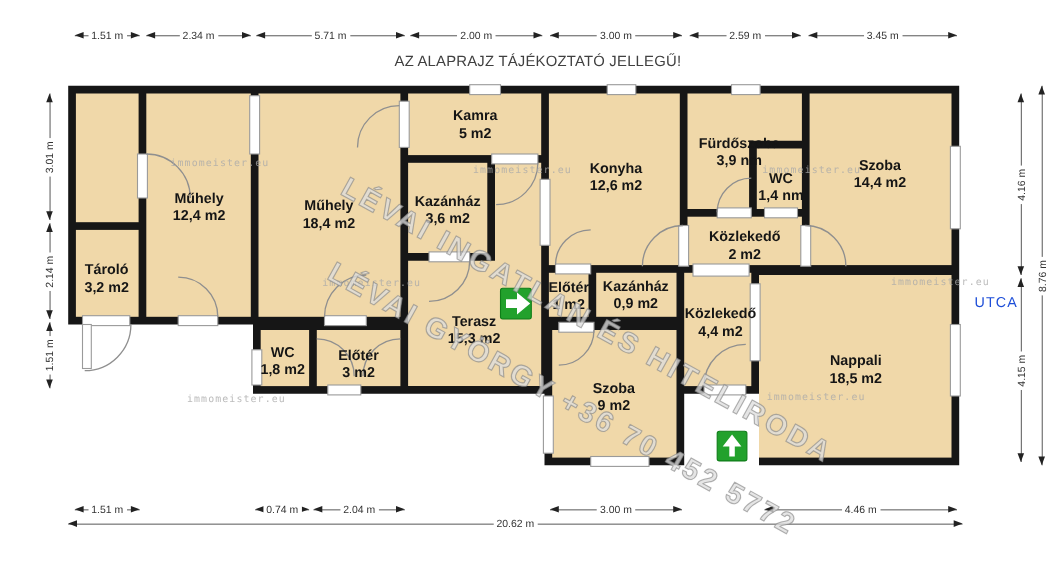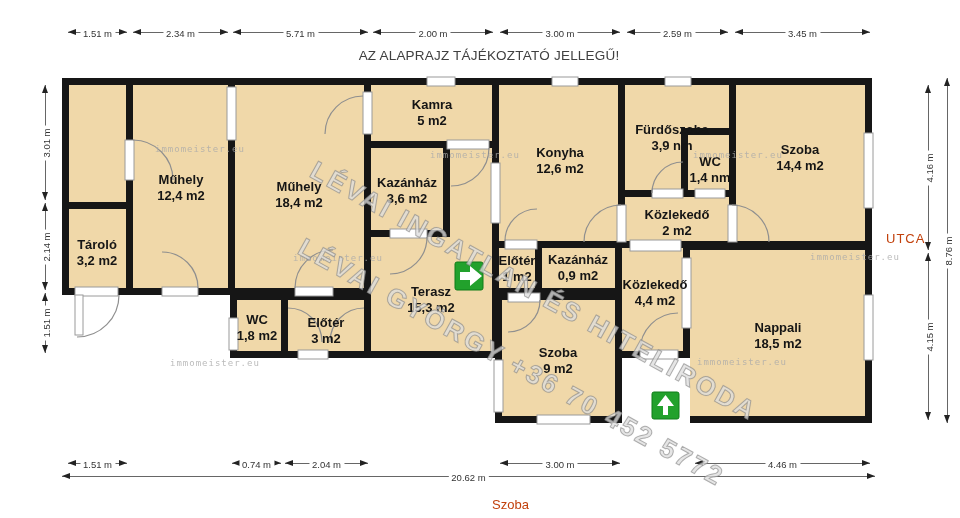--- a/index.html
+++ b/index.html
@@ -7,21 +7,21 @@
          font-family:"Liberation Sans", sans-serif;}
   .stage svg{position:absolute;left:0;top:0;}
   .room{fill:#f0d8a9;}
   .win{fill:#ffffff;stroke:#9a9a9a;stroke-width:1;}
   .door{fill:none;stroke:#8f8f8f;stroke-width:1.2;}
   .plan-title{position:absolute;transform:translateX(-50%);font-weight:normal;font-size:13.5px;
               color:#404040;white-space:nowrap;letter-spacing:.2px;margin-left:27px;}
   .room-label{position:absolute;transform:translate(-50%,-50%);text-align:center;font-weight:bold;
               font-size:13px;line-height:1.22;color:#151515;white-space:nowrap;z-index:3;}
   .room-label .rn,.room-label .ra{display:block;}
-  .ctx-label{position:absolute;font-size:13px;color:#c2410c;white-space:nowrap;z-index:4;}
+  .ctx-label{position:absolute;font-size:13px;color:#1d4ed8;white-space:nowrap;z-index:4;margin-top:36px;}
   .dim{z-index:2;}
   .dim-h{position:absolute;border-top:1px solid #666;}
   .dim-v{position:absolute;border-left:1px solid #666;}
   .ah{position:absolute;width:0;height:0;}
   .dim-h .ah{border-top:3.5px solid transparent;border-bottom:3.5px solid transparent;top:-4px;}
   .dim-h .ah.l{left:0;border-right:8px solid #222;}
   .dim-h .ah.r{right:0;border-left:8px solid #222;}
   .dim-v .ah{border-left:3.5px solid transparent;border-right:3.5px solid transparent;left:-4px;}
   .dim-v .ah.t{top:0;border-bottom:8px solid #222;}
   .dim-v .ah.b{bottom:0;border-top:8px solid #222;}

